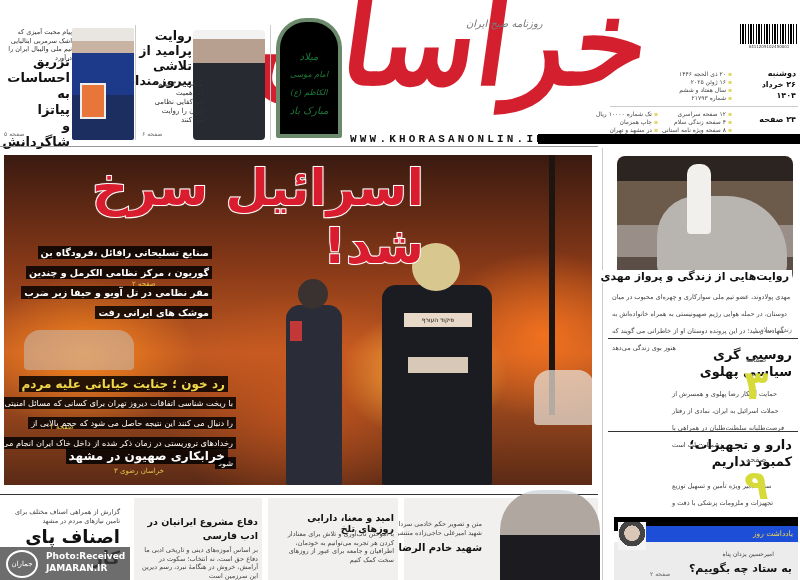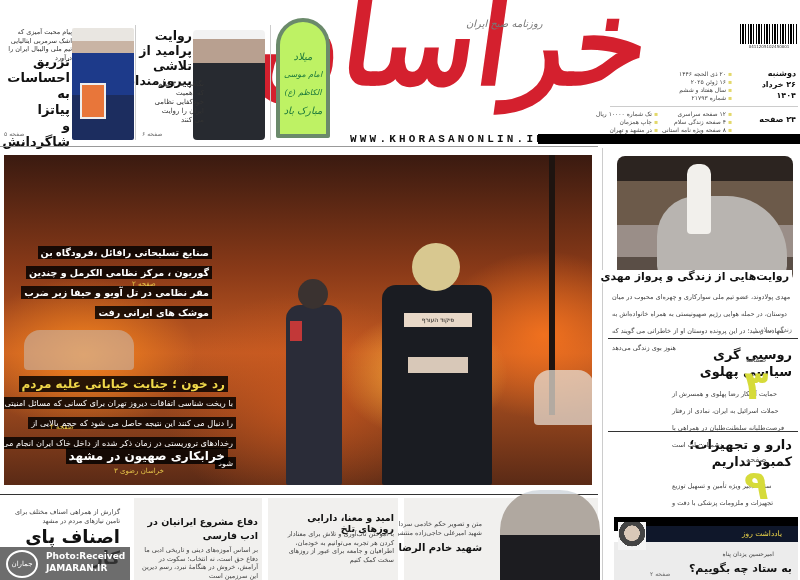--- a/index.html
+++ b/index.html
@@ -21,21 +21,21 @@
   .date-info li, .meta-info li { list-style: none; }
   .date-info li::before, .meta-info li::before { content: "▪ "; color: #e3d86a; }
   .meta-info { position: absolute; font-size: 6px; color: #444; line-height: 8px; direction: rtl; text-align: right; }
   .divider-h { position: absolute; height: 1px; background: #ccc; }
 
   
   .teaser-img { position: absolute; }
   .coach-photo { left: 72px; top: 28px; width: 62px; height: 112px; background: linear-gradient(180deg,#e9e6e1 0 12%,#c9b4a4 12% 22%,#1d3a8a 22% 60%,#1c2d5f 60%); border-radius: 2px; }
   .coach-photo::after { content: ""; position: absolute; left: 8px; top: 55px; width: 22px; height: 32px; background: #e8763a; border: 2px solid #eee; }
   .actor-photo { left: 193px; top: 30px; width: 72px; height: 110px; background: linear-gradient(180deg,#f2f2f2 0 8%,#b8a090 8% 30%,#272a30 30%); border-radius: 4px; }
-  .poster { left: 276px; top: 18px; width: 54px; height: 120px; background: #bef264; border: 4px solid #6b8a6b; border-radius: 30px 30px 2px 2px; }
+  .poster { left: 276px; top: 18px; width: 66px; height: 120px; background: #000000; border: 4px solid #6b8a6b; border-radius: 30px 30px 2px 2px; }
   .poster-text { position: absolute; left: 0; top: 26px; width: 100%; text-align: center; color: #1d7a3b; font-size: 10px; font-style: italic; line-height: 18px; direction: rtl; font-family: "DejaVu Serif", serif; }
 
   .teaser-small { position: absolute; font-size: 7px; color: #333; line-height: 9px; direction: rtl; text-align: right; }
   .teaser-head { position: absolute; font-weight: bold; color: #111; direction: rtl; text-align: right; }
   .page-ref { position: absolute; font-size: 6px; color: #666; direction: rtl; }
   .vline { position: absolute; width: 1px; background: #ccc; }
 
   
   .hero { position: absolute; left: 4px; top: 155px; width: 588px; height: 330px; overflow: hidden;
     background:
@@ -63,21 +63,21 @@
   .horse { position: absolute; left: 40px; top: 40px; width: 130px; height: 80px; background: #b8b4b0; border-radius: 40px 60px 10px 10px; }
   .rider { position: absolute; left: 70px; top: 8px; width: 24px; height: 70px; background: #f2f0ec; border-radius: 10px 10px 4px 4px; }
   .horse-cap { position: absolute; right: 8px; top: 270px; background: #fff; font-size: 11px; font-weight: bold; direction: rtl; padding: 0 3px; }
   .right-body { position: absolute; right: 8px; width: 180px; font-size: 6.5px; color: #444; line-height: 17px; direction: rtl; text-align: left; }
 
   .side-head { position: absolute; right: 8px; font-size: 13px; font-weight: bold; direction: rtl; text-align: right; line-height: 17px; }
   .big-num { position: absolute; font-size: 40px; color: #d6db3a; font-weight: bold; }
   .page-word { position: absolute; font-size: 8px; color: #555; }
 
   .editorial-bar { position: absolute; left: 614px; top: 517px; width: 184px; height: 14px; background: #000; }
-  .editorial-red { position: absolute; left: 644px; top: 526px; width: 154px; height: 16px; background: #0f172a; color: #f0d84a; font-size: 7.5px; text-align: right; padding-right: 16px; line-height: 16px; direction: rtl; }
+  .editorial-red { position: absolute; left: 644px; top: 526px; width: 154px; height: 16px; background: #1d4ed8; color: #f0d84a; font-size: 7.5px; text-align: right; padding-right: 5px; line-height: 16px; direction: rtl; }
   .editorial-panel { position: absolute; left: 614px; top: 542px; width: 184px; height: 38px; background: #ececec; }
   .author-photo { position: absolute; left: 618px; top: 522px; width: 28px; height: 28px; background: radial-gradient(circle at 50% 40%,#d9c8b8 0 35%,#444 36% 60%,#f4f4f4 61%); }
 
   
   .bottom-box { position: absolute; top: 498px; height: 82px; background: #f1f0ee; }
   .b-head { position: absolute; font-weight: bold; direction: rtl; color: #111; }
   .b-body { position: absolute; font-size: 6.5px; color: #444; line-height: 8.5px; direction: rtl; text-align: right; }
   .general-photo { position: absolute; left: 500px; top: 490px; width: 100px; height: 90px; background: linear-gradient(180deg,#d8dde2 0 5%,#b0a8a0 5% 50%,#1c1c20 50%); border-radius: 40px 40px 0 0; }
   .watermark { position: absolute; left: 0; top: 547px; width: 130px; height: 33px; background: rgba(60,60,60,.75); }
   .wm-logo { position: absolute; left: 6px; top: 550px; width: 32px; height: 28px; border: 2px solid #fff; border-radius: 50%; color: #fff; font-size: 7px; text-align: center; line-height: 24px; }
@@ -153,20 +153,21 @@
   <div class="officer" style="left:282px; top:150px; width:56px; height:180px; background:#2a2c38;">
     <div class="officer-head" style="left:12px; top:-26px; width:30px; height:30px; background:#3a3230;"></div>
     <div style="position:absolute; left:4px; top:16px; width:12px; height:20px; background:#c23838;"></div>
   </div>
   <div class="officer" style="left:378px; top:130px; width:110px; height:200px;">
     <div class="officer-head" style="left:30px; top:-42px; width:48px; height:48px; background:#d8c890;"></div>
     <div class="vest-label" style="left:22px; top:28px; width:68px; height:14px; line-height:14px;">פיקוד העורף</div>
     <div class="vest-label" style="left:26px; top:72px; width:60px; height:16px; background:#d8c8b8;"></div>
   </div>
 
+  <div class="hero-title">اسرائیل سرخ شد!</div>
 
   <div class="caption" style="top:86px; width:200px; right:380px;">
     <span>صنایع تسلیحاتی رافائل ،فرودگاه بن گوریون ، مرکز نظامی الکرمل و چندین مقر نظامی در تل آویو و حیفا زیر ضرب موشک های ایرانی رفت</span>
   </div>
   <div class="pg-hero" style="left:128px; top:125px;">صفحه ۲</div>
 
   <div class="caption" style="top:218px; width:230px; right:364px;">
     <span class="yellow">رد خون ؛ جنایت خیابانی علیه مردم</span>
   </div>
   <div class="caption" style="top:236px; width:236px; right:356px;">

